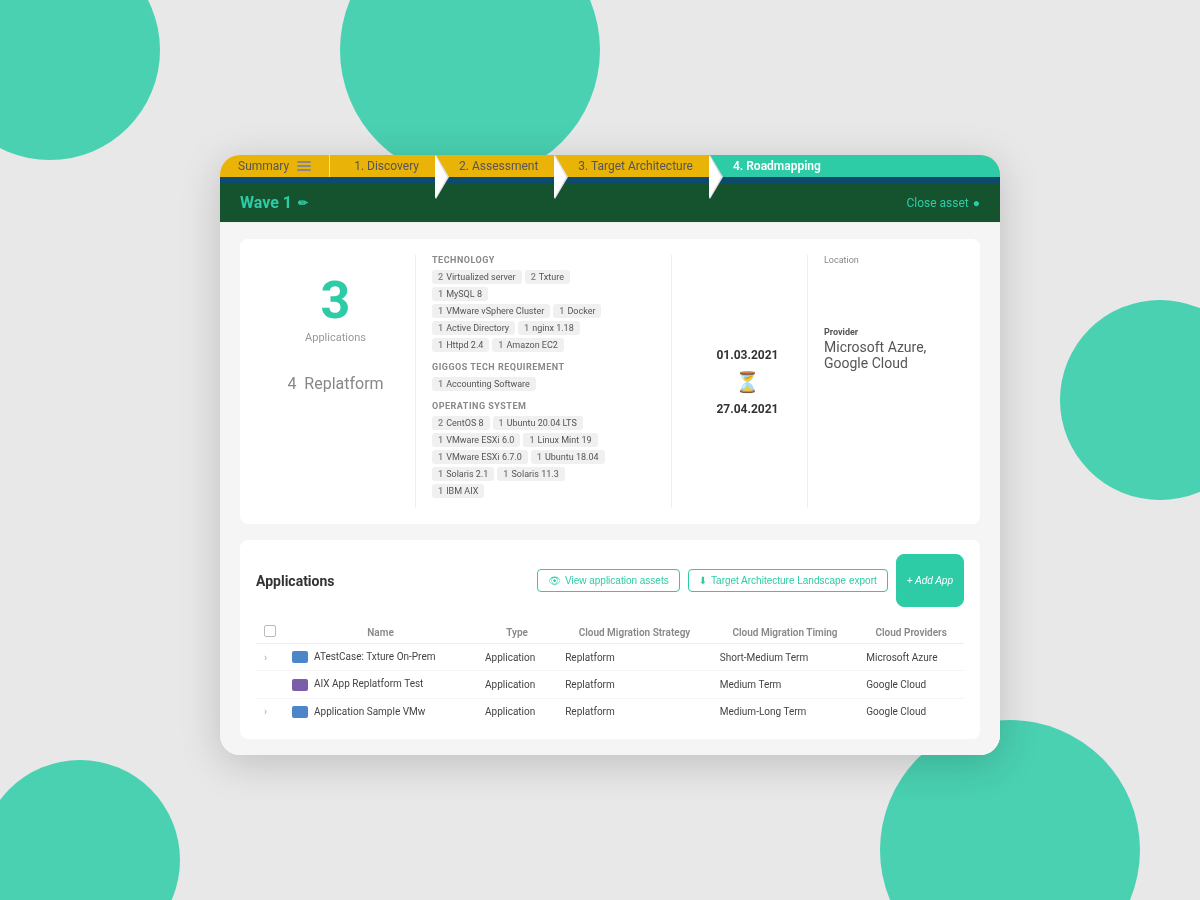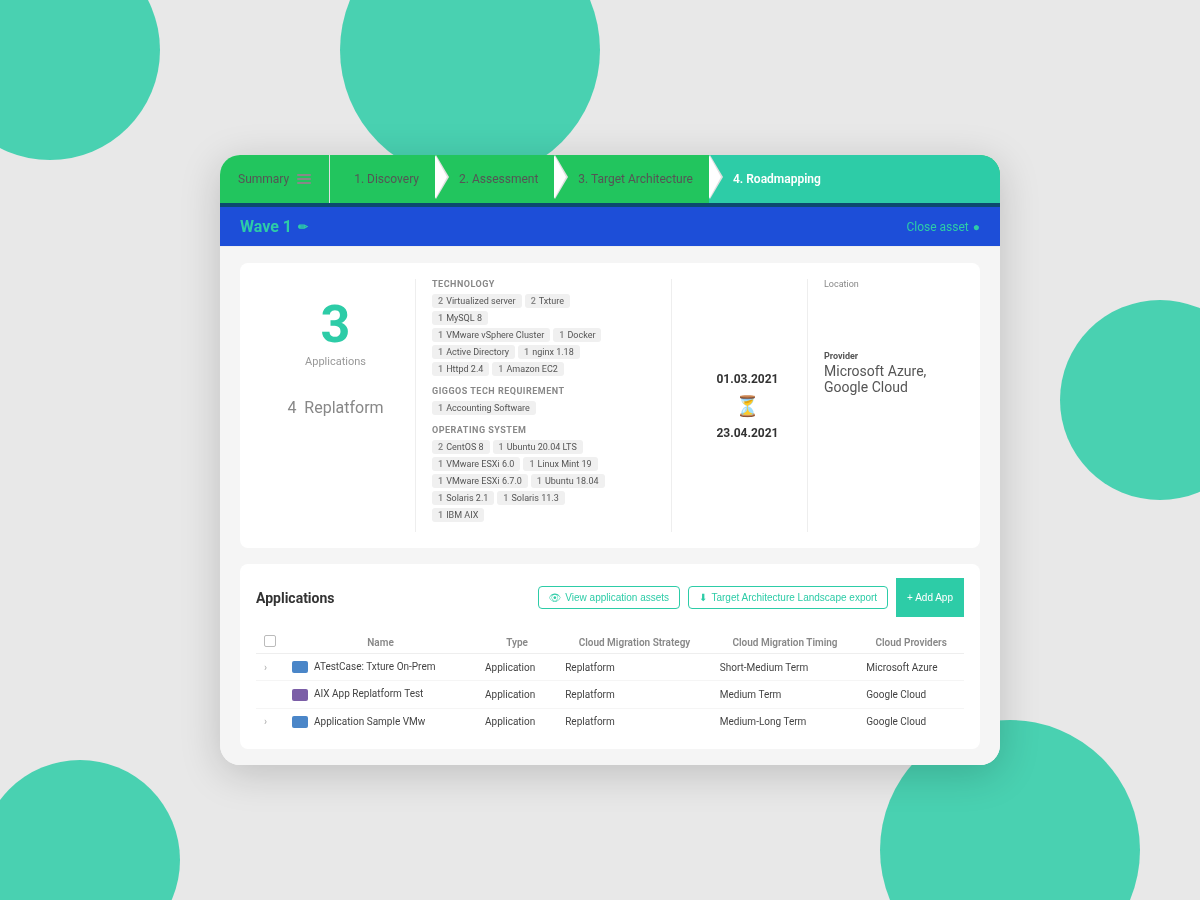--- a/index.html
+++ b/index.html
@@ -52,23 +52,23 @@
       background: #f5f5f5;
       border-radius: 20px;
       box-shadow: 0 8px 40px rgba(0,0,0,0.18);
       overflow: hidden;
     }
 
     
     .nav-bar {
       display: flex;
       align-items: stretch;
-      background: #22c55e;
-      border-bottom: 4px solid #0c4a6e;
-      height: 52px;
+      background: #eab308;
+      border-bottom: 6px solid #0c4a6e;
+      height: 28px;
     }
     .nav-item {
       display: flex;
       align-items: center;
       padding: 4px 16px;
       font-size: 12px;
       color: #555;
       position: relative;
       white-space: nowrap;
       cursor: pointer;
@@ -109,21 +109,21 @@
       display: flex; flex-direction: column; gap: 2px;
     }
     .menu-bar { width: 14px; height: 2px; background: #888; border-radius: 1px; }
 
     
     .sub-header {
       display: flex;
       align-items: center;
       justify-content: space-between;
       padding: 10px 20px;
-      background: #1d4ed8;
+      background: #14532d;
       border-bottom: 1px solid #eee;
     }
     .wave-title {
       font-size: 16px;
       font-weight: 700;
       color: #2dcca7;
       display: flex; align-items: center; gap: 6px;
     }
     .edit-icon { font-size: 12px; color: #2dcca7; cursor: pointer; }
     .close-asset {
@@ -276,26 +276,27 @@
       border-radius: 4px;
       font-size: 10px;
       cursor: pointer;
       display: flex; align-items: center; gap: 4px;
       white-space: nowrap;
     }
     .btn-solid {
       background: #2dcca7;
       border: 1.5px solid #2dcca7;
       color: #fff;
-      padding: 13px 10px;
-      border-radius: 0;
+      padding: 20px 10px;
+      border-radius: 8px;
       font-size: 10px;
       cursor: pointer;
       display: flex; align-items: center; gap: 4px;
       white-space: nowrap;
+      font-style: italic;
     }
 
     
     .apps-table { width: 100%; border-collapse: collapse; font-size: 10px; }
     .apps-table th {
       text-align: center;
       color: #888;
       font-weight: 600;
       font-size: 10px;
       padding: 4px 8px;
@@ -445,21 +446,21 @@
           </div>
           <div class="tag-row">
             <span class="tag"><span class="count">1</span> IBM AIX</span>
           </div>
         </div>
       </div>
 
       <div class="summary-center">
         <div class="date-text">01.03.2021</div>
         <div class="hourglass">⏳</div>
-        <div class="date-text">23.04.2021</div>
+        <div class="date-text">27.04.2021</div>
       </div>
 
       <div class="summary-right">
         <div class="location-section">
           <div class="location-title">Location</div>
         </div>
         <div class="provider-section">
           <div class="provider-label">Provider</div>
           <div class="provider-value">Microsoft Azure, Google Cloud</div>
         </div>

